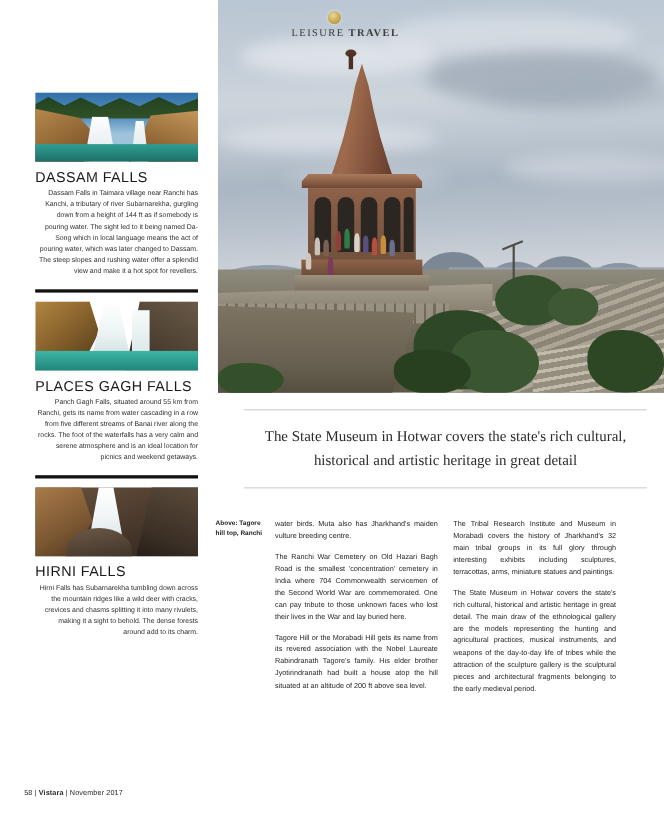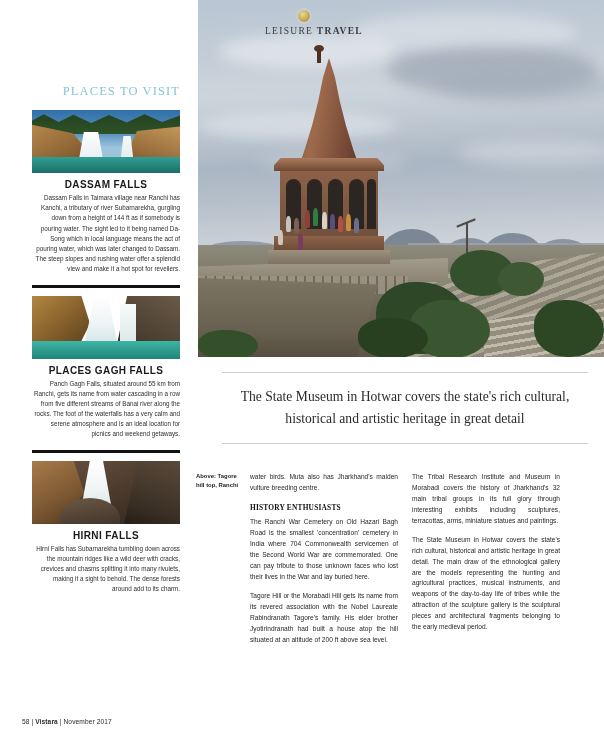--- a/index.html
+++ b/index.html
@@ -175,22 +175,22 @@
     font-size: 12.5px;
     letter-spacing: 1.1px;
     color: #86c3dd;
     text-align: right;
     margin-bottom: 11px;
   }
   .rule-black { height: 3px; background: #111; margin-bottom: 8px; }
   .sb-item { margin-bottom: 4px; }
   .sb-photo { width: 148px; height: 63px; overflow: hidden; position: relative; }
   .sb-caption {
-    font-size: 10px; font-weight: 700; letter-spacing: .4px;
-    color: #1a1a1a; text-align: center; margin-top: 6px; margin-bottom: 3px;
+    font-size: 13px; font-weight: 400; letter-spacing: .4px;
+    color: #1a1a1a; text-align: left; margin-top: 6px; margin-bottom: 3px;
   }
   .sb-body {
     font-size: 6.3px; line-height: 1.62; color: #2e2e2e; text-align: right;
   }
 
   
   .ph-sky { position:absolute; inset:0; background: linear-gradient(180deg,#2f6fa8 0%, #5d93c0 38%, #9ec4dc 60%); }
   .ph-rock-l { position:absolute; left:-4px; top:14px; width:64px; height:52px;
     background: linear-gradient(150deg,#b98a4e 0%, #8a6232 60%, #5f4322 100%); clip-path: polygon(0% 0%,70% 18%,100% 60%,80% 100%,0% 100%); }
   .ph-rock-r { position:absolute; right:-6px; top:16px; width:70px; height:50px;
@@ -332,21 +332,20 @@
       <div class="person" style="left:86px;top:160px;width:5px;height:15px;background:#6b6f8c;"></div>
       <div class="person" style="left:30px;top:176px;width:5px;height:16px;background:#7a3b5c;"></div>
       <div class="person" style="left:10px;top:172px;width:5px;height:15px;background:#cfc7bd;"></div>
     </div>
 
     <div class="hero-logo"></div>
     <div class="hero-kicker"><span>LEISURE </span><span class="bold">TRAVEL</span></div>
   </div>
 
   <div class="sidebar">
-    <div class="sidebar-title">PLACES TO VISIT</div>
 
     <div class="sb-item">
       <div class="sb-photo">
         <div class="ph-sky"></div>
         <div class="ph-trees"></div>
         <div class="ph-rock-l"></div>
         <div class="ph-rock-r"></div>
         <div class="ph-fall"></div>
         <div class="ph-fall2"></div>
         <div class="ph-pool"></div>
@@ -391,21 +390,20 @@
   </div>
 
   <div class="cols">
 
     <div class="caption-col">
       <div class="photo-caption">Above: Tagore hill top, Ranchi</div>
     </div>
 
     <div class="col c-mid">
       <p>water birds. Muta also has Jharkhand's maiden vulture breeding centre.</p>
-      <div class="subhead">HISTORY ENTHUSIASTS</div>
       <p>The Ranchi War Cemetery on Old Hazari Bagh Road is the smallest 'concentration' cemetery in India where 704 Commonwealth servicemen of the Second World War are commemorated. One can pay tribute to those unknown faces who lost their lives in the War and lay buried here.</p>
       <p>Tagore Hill or the Morabadi Hill gets its name from its revered association with the Nobel Laureate Rabindranath Tagore's family. His elder brother Jyotirindranath had built a house atop the hill situated at an altitude of 200 ft above sea level.</p>
     </div>
 
     <div class="col c-right">
       <p>The Tribal Research Institute and Museum in Morabadi covers the history of Jharkhand's 32 main tribal groups in its full glory through interesting exhibits including sculptures, terracottas, arms, miniature statues and paintings.</p>
       <p>The State Museum in Hotwar covers the state's rich cultural, historical and artistic heritage in great detail. The main draw of the ethnological gallery are the models representing the hunting and agricultural practices, musical instruments, and weapons of the day-to-day life of tribes while the attraction of the sculpture gallery is the sculptural pieces and architectural fragments belonging to the early medieval period.</p>
     </div>
   </div>
 

